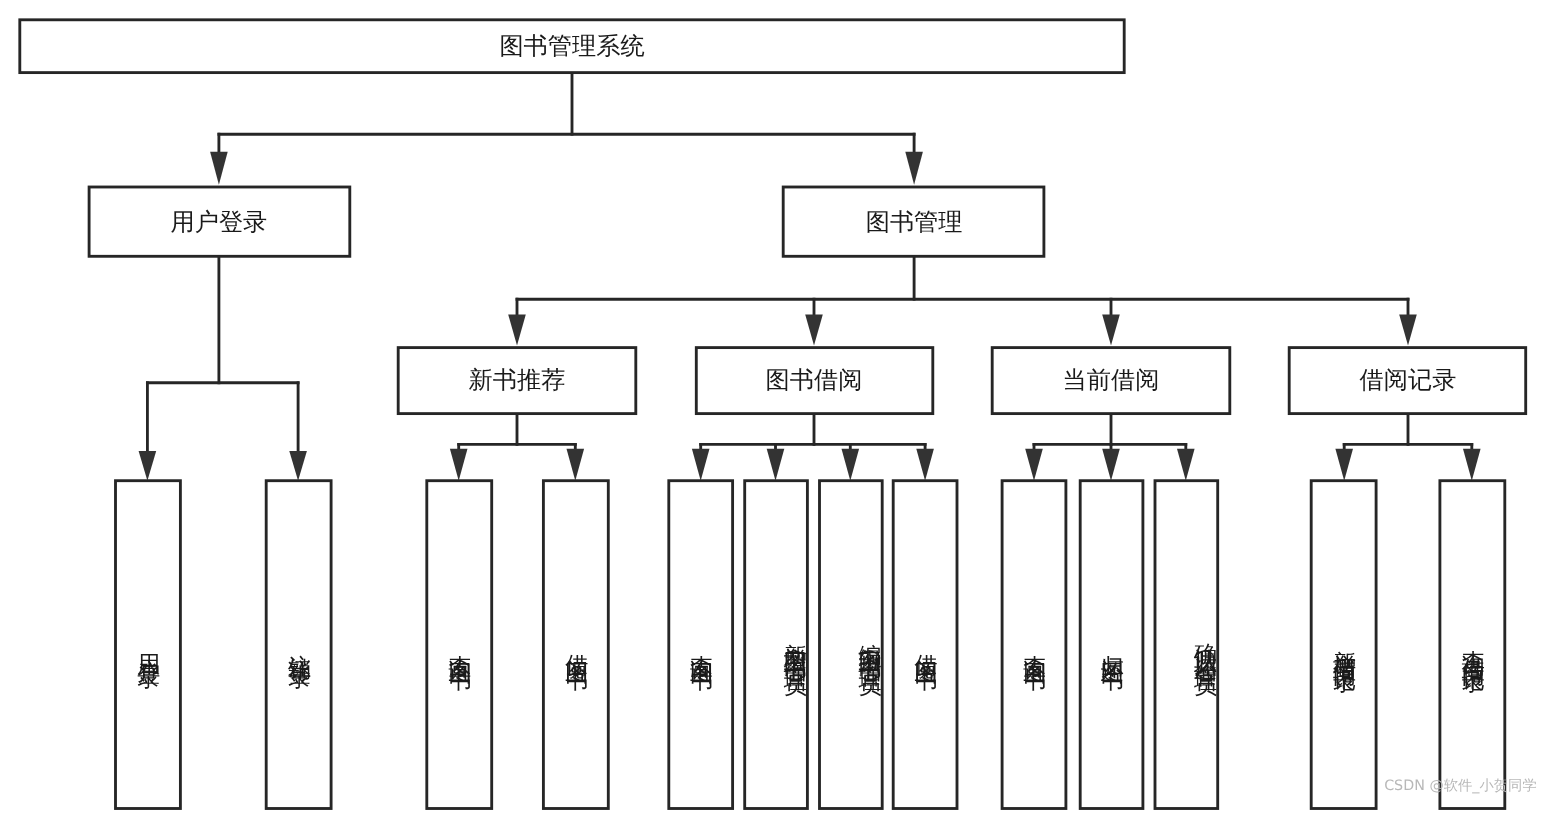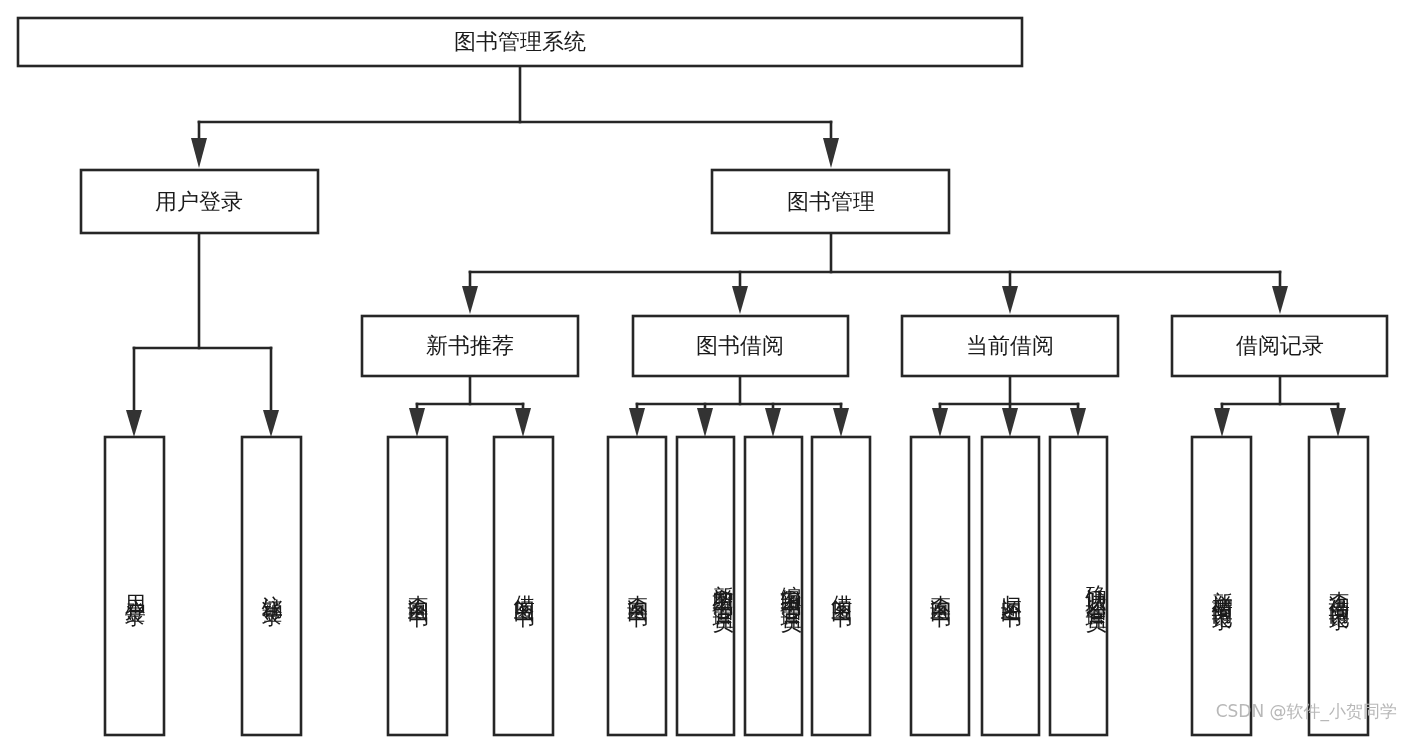--- a/index.html
+++ b/index.html
@@ -62,21 +62,21 @@
     align-items: center;
     justify-content: center;
     white-space: nowrap;
     pointer-events: none;
   }
   .watermark {
     position: absolute;
     right: 8px;
     bottom: 4px;
     font-family: "DejaVu Sans", "Liberation Sans", sans-serif;
-    font-size: 17px;
+    font-size: 13px;
     color: #b8b8b8;
     white-space: nowrap;
   }
 </style>
 </head>
 <body>
 
 <div id="diagram-root">
 
   <svg id="flow" viewBox="0 0 1405 747">

